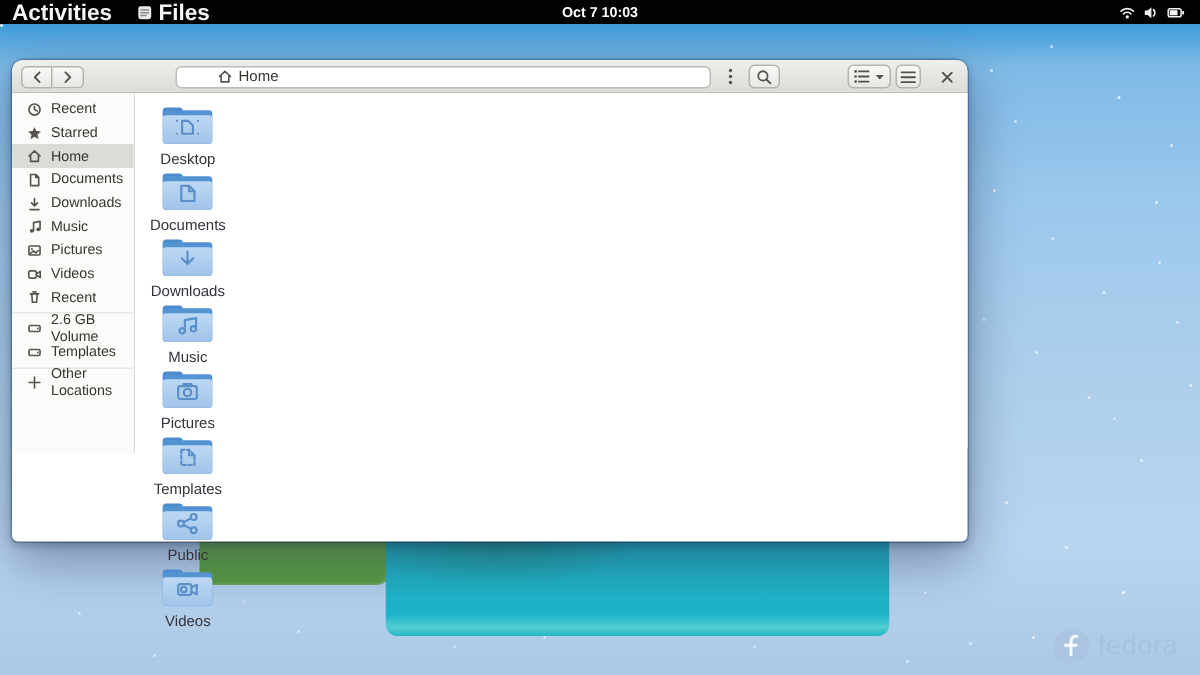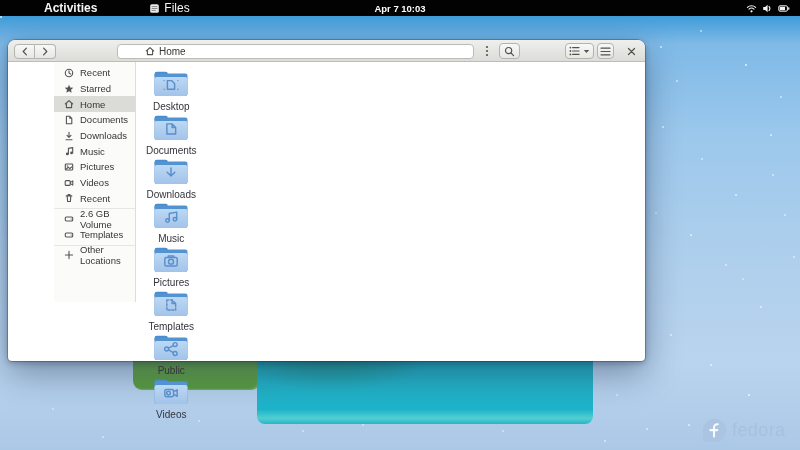--- a/index.html
+++ b/index.html
@@ -34,23 +34,23 @@
       radial-gradient(150px 60px at 22% 8%, rgba(38,118,86,.55), rgba(38,118,86,0) 70%),
       linear-gradient(180deg,#2fb0c4 0%,#1db4ca 82%,#52ced1 93%,#23b7c6 100%);
     box-shadow:inset 0 1px 0 rgba(255,255,255,.25); }
 
   .fedora-brand { position:absolute; left:702px; top:402px; display:flex; align-items:center; gap:5px; opacity:.92; }
   .fedora-text { font-size:18px; color:#a6c0de; font-weight:500; letter-spacing:.4px; }
 
   
   .topbar { position:absolute; left:0; top:0; width:800px; height:16px; background:#020202;
     display:flex; align-items:center; color:#f5f5f5; font-size:9.5px; }
-  .tb-item { background:none; border:0; color:#f5f5f5; font-family:inherit; font-size:12px;
-    display:flex; align-items:center; gap:4px; padding:0 8px; height:16px; font-weight:600;margin-left:36px; }
-  .tb-item.app { font-weight:400; }
+  .tb-item { background:none; border:0; color:#f5f5f5; font-family:inherit; font-size:15px;
+    display:flex; align-items:center; gap:4px; padding:0 8px; height:16px; font-weight:600; }
+  .tb-item.app { font-weight:700; }
   .tb-clock { position:absolute; left:50%; transform:translateX(-50%); background:none; border:0;
     color:#fff; font-family:inherit; font-size:9.5px; font-weight:700; height:16px; }
   .tb-right { position:absolute; right:6px; top:0; height:16px; display:flex; align-items:center; gap:5px; padding:0 4px; }
 
   
   .window { position:absolute; left:8px; top:40px; width:637px; height:321px;
     border-radius:8px 8px 4px 4px; background:#fff;
     box-shadow:0 2px 6px rgba(10,25,60,.3), 0 12px 34px rgba(10,25,60,.4), 0 0 0 1px rgba(30,40,60,.28); }
 
   .headerbar { position:relative; height:22px; border-radius:7px 7px 0 0;
@@ -67,21 +67,21 @@
   .pathbar { position:absolute; left:109px; top:3.5px; width:357px; height:15px;
     background:#fff; border:1px solid #bcbcb6; border-radius:4px;
     display:flex; align-items:center; gap:4px; padding-left:27px;
     font-size:10px; color:#37352f; }
   .kebab { left:471px; top:3.5px; width:16px; height:15px; }
   .search { left:491px; top:3px; width:21px; height:16px; }
   .view { left:557px; top:3px; width:29px; height:16px; gap:3px; }
   .burger { left:589px; top:3px; width:17px; height:16px; }
   .close { left:615px; top:3px; width:17px; height:16px; color:#55524c; }
 
-  .wbody { display:flex; height:240px;margin-left:46px; }
+  .wbody { display:flex; height:240px; }
   .sidebar { width:82px; background:#fbfbfa; border-right:1px solid #dddddb;
     border-radius:0 0 0 4px; padding-top:3px; font-size:9.5px; color:#36352f; }
   .sb-item { height:15.7px; display:flex; align-items:center; gap:6px; padding-left:10px; cursor:default; }
   .sb-item.selected { background:#dbdbd8; }
   .sb-item svg { flex:0 0 auto; }
   .sb-sep { height:1px; background:#e6e6e3; margin:2px 0 2px 0; }
 
   .content { flex:1; border-radius:0 0 4px 0; position:relative; background:#fff; }
   .grid { position:absolute; left:2px; top:6px; display:flex;flex-direction:column; }
   .folder { width:66.5px; display:flex; flex-direction:column; align-items:center; }
@@ -115,21 +115,21 @@
 
   <div class="topbar">
     <button class="tb-item">Activities</button>
     <button class="tb-item app">
       <svg width="11" height="11" viewBox="0 0 11 11">
         <rect x="1.2" y="1.2" width="8.6" height="8.6" rx="1.6" fill="#e9e9e9"></rect>
         <path d="M3,3.6 h5 M3,5.5 h5 M3,7.4 h3.4" stroke="#8a8a8a" stroke-width="1" stroke-linecap="round"></path>
       </svg>
       <span>Files</span>
     </button>
-    <button class="tb-clock">Apr 7 10:03</button>
+    <button class="tb-clock">Oct 7 10:03</button>
     <div class="tb-right">
       <svg width="11" height="11" viewBox="0 0 11 11">
         <path class="wic" d="M1.4,4.4 a6,6 0 0 1 8.2,0 M3,6.2 a3.6,3.6 0 0 1 5,0"></path>
         <circle cx="5.5" cy="8.3" r="1.1" fill="#f2f2f2"></circle>
       </svg>
       <svg width="11" height="11" viewBox="0 0 11 11">
         <path d="M1.2,4 h1.9 L5.6,1.8 v7.4 L3.1,7 H1.2 Z" fill="#f2f2f2"></path>
         <path class="wic" d="M7,3.4 a3.2,3.2 0 0 1 0,4.2"></path>
       </svg>
       <svg width="12" height="11" viewBox="0 0 12 11">

